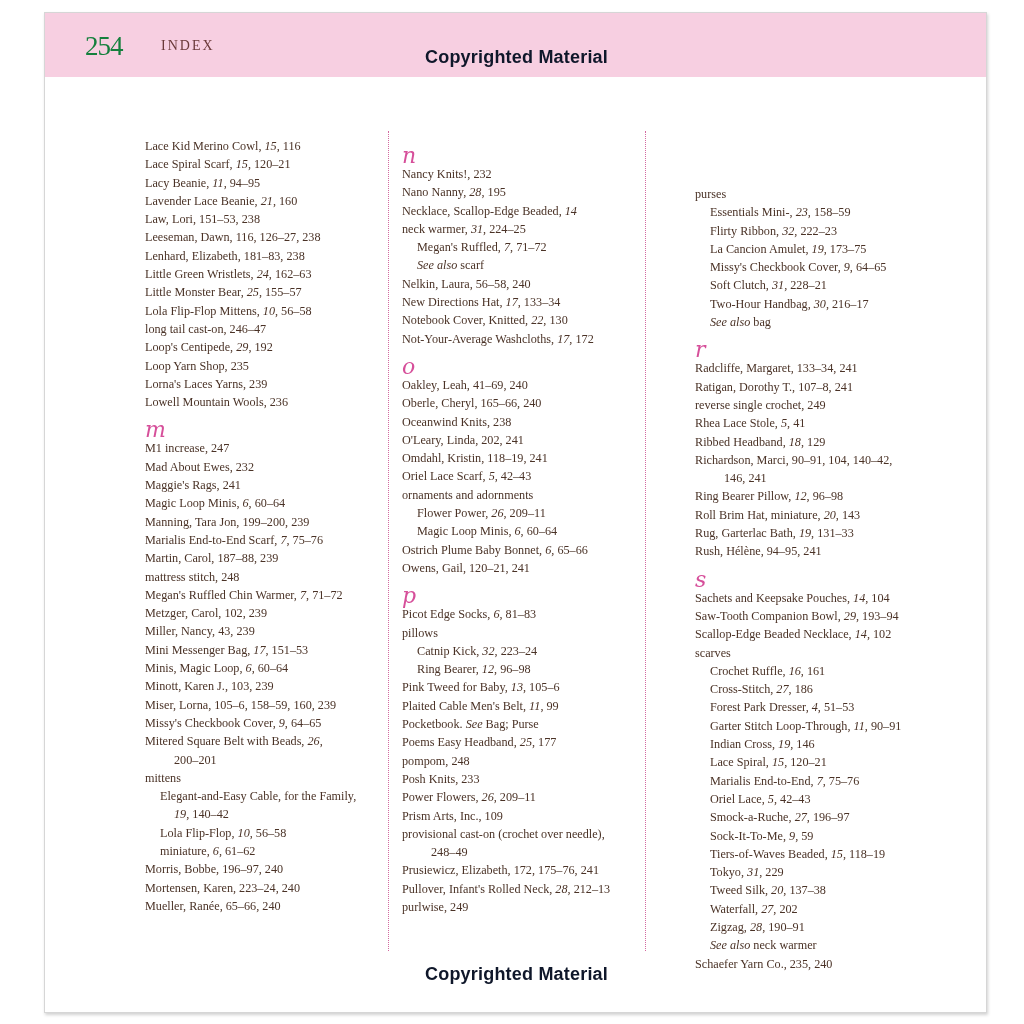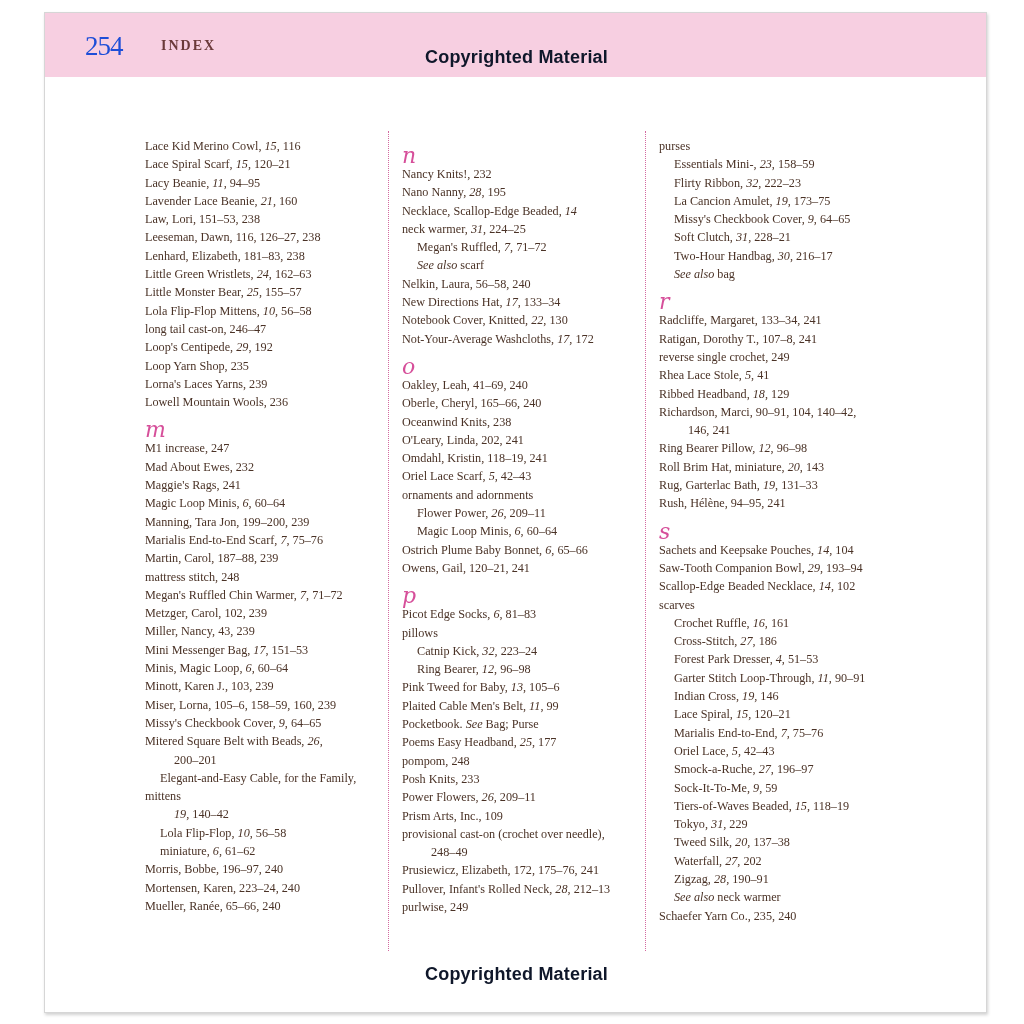--- a/index.html
+++ b/index.html
@@ -1,30 +1,30 @@
 <!DOCTYPE html>
 <html><head>
 <meta charset="utf-8">
 <style>
   html, body { margin:0; padding:0; background:#ffffff; }
   body { width:1024px; height:1024px; position:relative; overflow:hidden;
          font-family:"Liberation Serif","DejaVu Serif",serif; }
   .page { position:absolute; left:44px; top:12px; width:941px; height:999px;
           background:#fff; border:1px solid #d6d6d6; box-shadow:1px 2px 3px rgba(0,0,0,0.18); }
   .band { position:absolute; left:0; top:0; width:100%; height:64px; background:#f7cfe1; }
-  .pagenum { position:absolute; left:40px; top:18px; font-size:27px; color:#1d4ed8; letter-spacing:-1px; }
-  .section { position:absolute; left:116px; top:25px; font-size:14px; font-weight:bold; letter-spacing:2px; color:#6b3a3a; }
+  .pagenum { position:absolute; left:40px; top:18px; font-size:27px; color:#15803d; letter-spacing:-1px; }
+  .section { position:absolute; left:116px; top:25px; font-size:14px; font-weight:normal; letter-spacing:2px; color:#6b3a3a; }
   .watermark { position:absolute; font-family:"Liberation Sans","DejaVu Sans",sans-serif;
                font-weight:bold; font-size:18px; color:#0f172a; letter-spacing:0.2px; }
   .wm-top { left:380px; top:34px; }
   .wm-bottom { left:380px; top:951px; }
   .col { position:absolute; top:124px; font-size:12.2px; line-height:18.3px; color:#4a3226; }
   .col1 { left:100px; width:236px; }
   .col2 { left:357px; width:236px; }
-  .col3 { left:614px; width:240px; }
+  .col3 { left:650px; width:240px;margin-top:48px; }
   .divider { position:absolute; top:118px; height:820px; border-left:1.5px dotted #d36aa0; }
   .div1 { left:343px; }
   .div2 { left:600px; }
   .entry { white-space:nowrap; }
   .sub { padding-left:15px; }
   .wrap { padding-left:29px; }
   .letter { font-family:"DejaVu Serif",serif; font-style:italic; color:#d64f9a; font-size:22px;
             line-height:22px; height:22px; margin-top:8px; margin-bottom:-2px; }
   i { font-style:italic; }
 </style>
@@ -69,22 +69,22 @@
       <div class="entry"><span>Megan's Ruffled Chin Warmer, </span><i>7</i><span>, 71–72</span></div>
       <div class="entry"><span>Metzger, Carol, 102, 239</span></div>
       <div class="entry"><span>Miller, Nancy, 43, 239</span></div>
       <div class="entry"><span>Mini Messenger Bag, </span><i>17</i><span>, 151–53</span></div>
       <div class="entry"><span>Minis, Magic Loop, </span><i>6</i><span>, 60–64</span></div>
       <div class="entry"><span>Minott, Karen J., 103, 239</span></div>
       <div class="entry"><span>Miser, Lorna, 105–6, 158–59, 160, 239</span></div>
       <div class="entry"><span>Missy's Checkbook Cover, </span><i>9</i><span>, 64–65</span></div>
       <div class="entry"><span>Mitered Square Belt with Beads, </span><i>26</i><span>,</span></div>
       <div class="entry wrap"><span>200–201</span></div>
+      <div class="entry"><span>mittens</span></div>
       <div class="entry sub"><span>Elegant-and-Easy Cable, for the Family,</span></div>
-      <div class="entry"><span>mittens</span></div>
       <div class="entry wrap"><span></span><i>19</i><span>, 140–42</span></div>
       <div class="entry sub"><span>Lola Flip-Flop, </span><i>10</i><span>, 56–58</span></div>
       <div class="entry sub"><span>miniature, </span><i>6</i><span>, 61–62</span></div>
       <div class="entry"><span>Morris, Bobbe, 196–97, 240</span></div>
       <div class="entry"><span>Mortensen, Karen, 223–24, 240</span></div>
       <div class="entry"><span>Mueller, Ranée, 65–66, 240</span></div>
     </div>
   <div class="col col2">
       <div class="letter">n</div>
       <div class="entry"><span>Nancy Knits!, 232</span></div>

